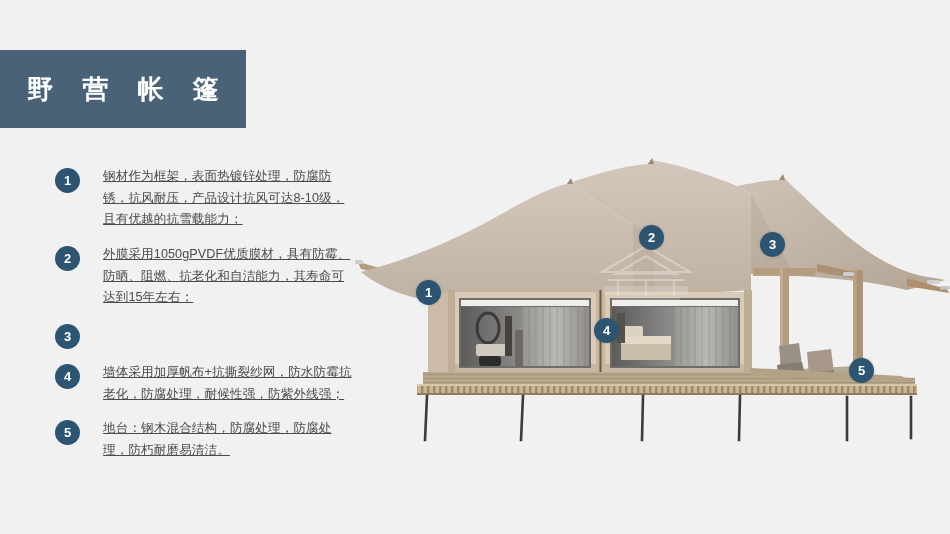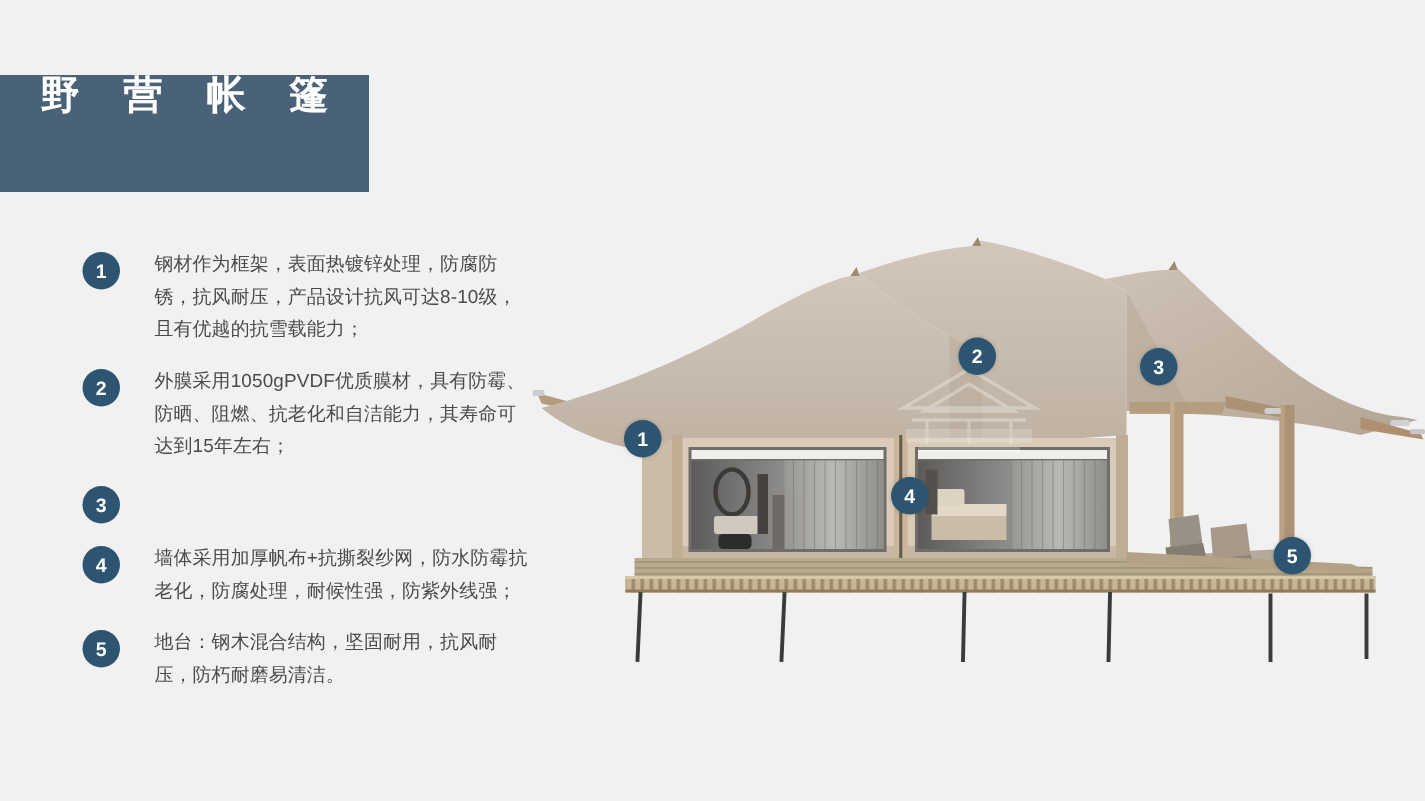--- a/index.html
+++ b/index.html
@@ -17,21 +17,21 @@
 
   
   .title-banner {
     position: absolute;
     left: 0;
     top: 50px;
     width: 246px;
     height: 78px;
     background: #4a6277;
     display: flex;
-    align-items: flex-start;
+    align-items: center;
     justify-content: center;
     box-sizing: border-box;
   }
   .title-banner .title-text {
     color: #ffffff;
     font-size: 26px;
     font-weight: bold;
     letter-spacing: 11px;
     text-indent: 11px;
     line-height: 1;
@@ -62,20 +62,21 @@
     align-items: center;
     justify-content: center;
     margin-top: 2px;
   }
   .feature-text {
     margin-left: 23px;
     font-size: 12.6px;
     line-height: 1.72;
     color: #4b4b4b;
     letter-spacing: 0.1px;
+    text-decoration: underline;
   }
 
   
   .tent-figure {
     position: absolute;
     left: 355px;
     top: 150px;
     width: 595px;
     height: 305px;
   }
@@ -141,21 +142,21 @@
     <div class="feature-badge">3</div>
   </div>
 
   <div class="feature-item">
     <div class="feature-badge">4</div>
     <div class="feature-text">墙体采用加厚帆布+抗撕裂纱网，防水防霉抗老化，防腐处理，耐候性强，防紫外线强；</div>
   </div>
 
   <div class="feature-item">
     <div class="feature-badge">5</div>
-    <div class="feature-text">地台：钢木混合结构，坚固耐用，抗风耐压，防朽耐磨易清洁。</div>
+    <div class="feature-text">地台：钢木混合结构，防腐处理，防腐处理，防朽耐磨易清洁。</div>
   </div>
 
 </div>
 
 <div class="tent-figure">
   <svg viewBox="0 0 595 305" preserveAspectRatio="none">
     <defs>
       <linearGradient id="canopyTop" x1="0" y1="0" x2="0" y2="1">
         <stop offset="0%" stop-color="#d2c7ba"></stop>
         <stop offset="100%" stop-color="#bfb2a3"></stop>

